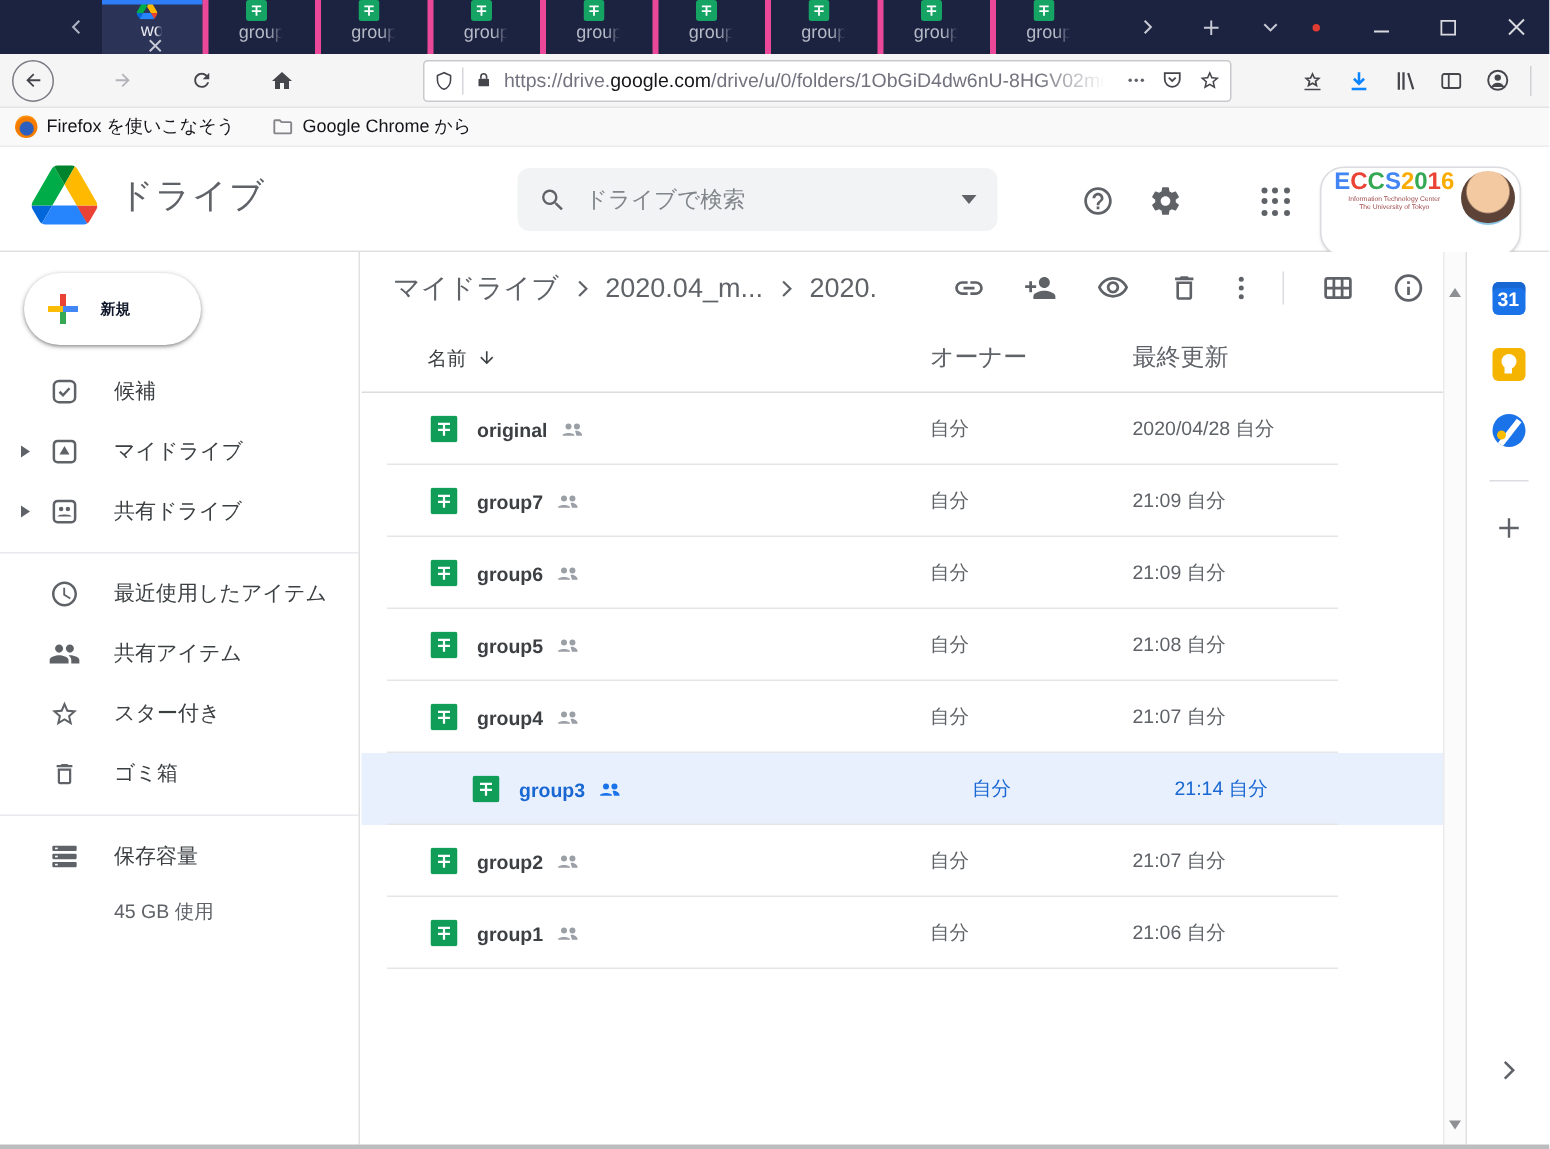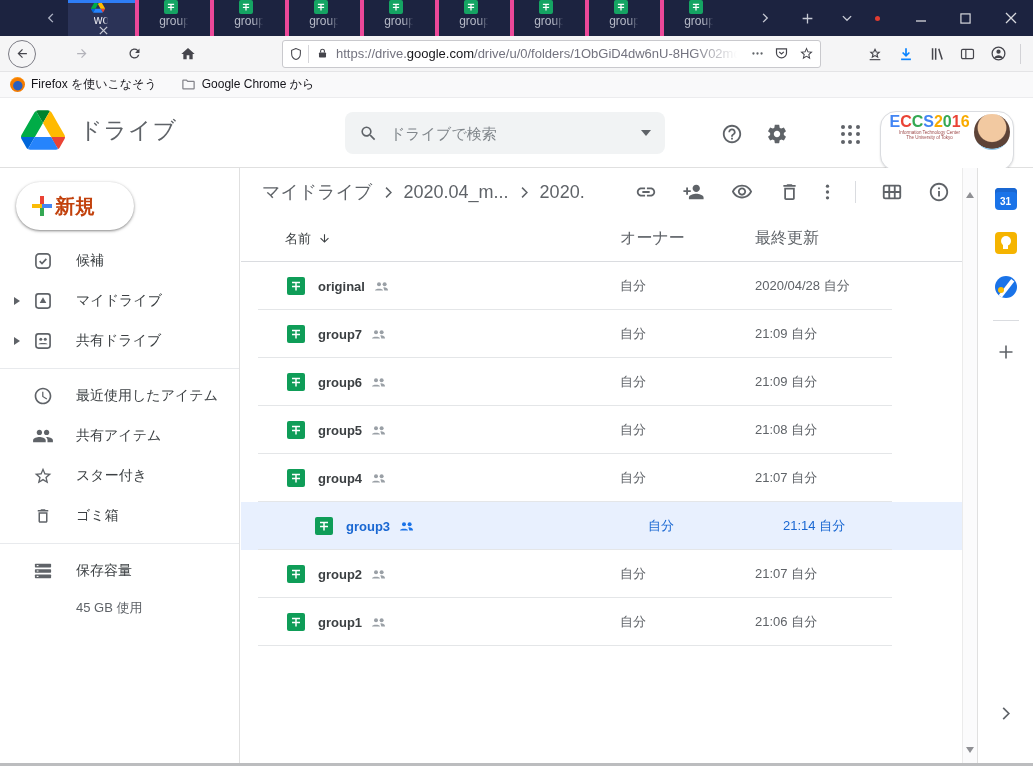--- a/index.html
+++ b/index.html
@@ -84,21 +84,21 @@
   .lc4{color:#f9ab00}.lc5{color:#34a853}.lc6{color:#ea4335}.lc7{color:#f9ab00}
   .avatar { width:36px; height:36px; border-radius:50%; flex:0 0 auto; margin-left:4px;
     background: radial-gradient(circle at 50% 38%, #f2c9a1 0 40%, #f2c9a1 48%, #5d4337 52% 72%, #8fc7e8 74%); }
 
   
   .sidebar { position:absolute; top:168px; left:0; bottom:3px; width:240px; background:#fff;
     border-right:1px solid #e0e0e0; }
   .new-btn { margin:14px 0 11px 16px; width:118px; height:48px; border-radius:24px; background:#fff;
     box-shadow:0 1px 2px rgba(0,0,0,.3), 0 1px 3px 1px rgba(0,0,0,.15);
     display:flex; align-items:center; padding-left:13px; cursor:pointer; }
-  .new-btn-label { font-size:20px; font-weight:bold; color:#c2410c; }
+  .new-btn-label { font-size:10px; font-weight:bold; color:#0f172a; margin-left:12px; }
   .snav-item { height:40px; display:flex; align-items:center; position:relative; padding-left:32px; cursor:pointer; }
   .snav-item .expander { position:absolute; left:14px; width:0; height:0;
     border-top:4.5px solid transparent; border-bottom:4.5px solid transparent; border-left:6px solid #5f6368; }
   .snav-icon { width:22px; display:flex; justify-content:center; }
   .snav-label { font-size:14px; color:#3c4043; margin-left:22px; white-space:nowrap; }
   .sdivider { height:1px; background:#e8eaed; margin:7px 0; }
   .storage-text { font-size:13px; color:#5f6368; padding:8px 0 0 76px; }
 
   
   .main { position:absolute; top:168px; left:241px; width:721px; bottom:3px; background:#fff; }
@@ -125,21 +125,21 @@
   
   .scrollstrip { position:absolute; top:168px; left:962px; width:15px; bottom:3px; background:#fbfbfc;
     border-left:1px solid #ebebeb; }
   .scroll-up, .scroll-down { position:absolute; left:3px; width:0; height:0;
     border-left:4.5px solid transparent; border-right:4.5px solid transparent; }
   .scroll-up { top:24px; border-bottom:6px solid #8f9094; }
   .scroll-down { bottom:10px; border-top:6px solid #8f9094; }
   .sidepanel { position:absolute; top:168px; left:977px; right:0; bottom:3px; background:#fff;
     border-left:1px solid #e0e0e0; display:flex; flex-direction:column; align-items:center; }
   .sp-icon { margin-top:18px; width:26px; height:26px; display:flex; align-items:center; justify-content:center; cursor:pointer; }
-  .cal-tile { width:22px; height:22px; background:#1a73e8; border-radius:4px; color:#fff; font-size:10px;
+  .cal-tile { width:22px; height:22px; background:#1a73e8; border-radius:4px; color:#fff; font-size:13px;
     font-weight:bold; display:flex; align-items:flex-end; justify-content:center; padding-bottom:3px;
     box-shadow: inset 0 4px 0 #1967d2; }
   .keep-tile { width:22px; height:22px; background:#f5b400; border-radius:4px; position:relative; }
   .keep-tile::before { content:""; position:absolute; left:6px; top:4px; width:10px; height:10px;
     border-radius:50%; background:#fff; }
   .keep-tile::after { content:""; position:absolute; left:8.5px; top:13px; width:5px; height:4px; background:#fff; }
   .tasks-tile { width:22px; height:22px; border-radius:50%; background:#1a73e8; position:relative; overflow:hidden; }
   .tasks-tile::before { content:""; position:absolute; left:9.5px; top:2px; width:4px; height:22px;
     background:#fff; transform:rotate(38deg); }
   .tasks-tile::after { content:""; position:absolute; left:3px; top:11px; width:6px; height:6px;

